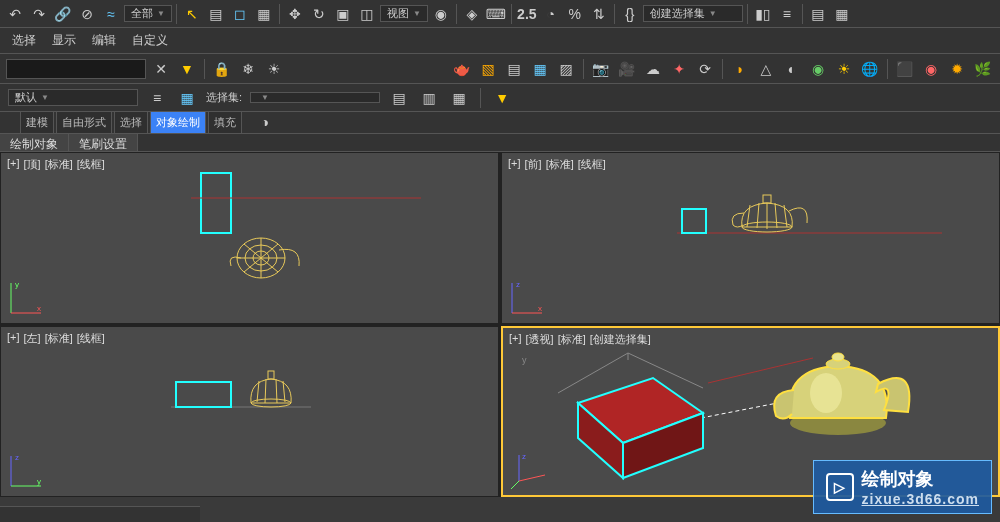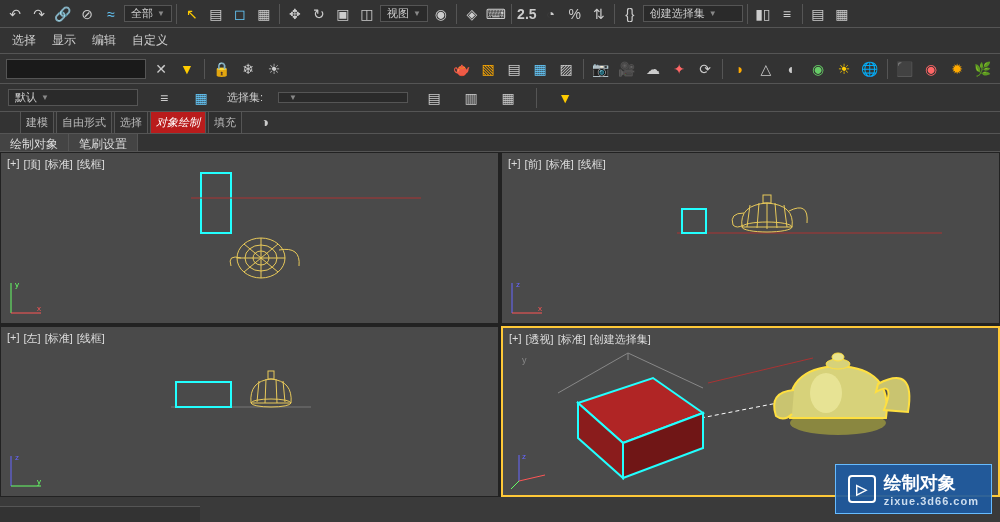--- a/index.html
+++ b/index.html
@@ -11,35 +11,35 @@
 .ico.green { color: #6c6; }
 .ico.red { color: #f66; }
 .ico.orange { color: #fa0; }
 .dropdown { background: #2a2a2a; border: 1px solid #555; padding: 0 6px; font-size: 11px; color: #ccc; display: flex; align-items: center; gap: 4px; cursor: pointer; }
 .dropdown .arrow { font-size: 8px; color: #888; }
 .sep { width: 1px; height: 20px; background: #555; margin: 0 2px; }
 .menubar { display: flex; gap: 16px; padding: 4px 12px; background: #333; border-bottom: 1px solid #555; font-size: 12px; }
 .menubar span { cursor: pointer; }
 .toolbar2 { display: flex; align-items: center; height: 30px; padding: 0 6px; gap: 4px; background: #333; border-bottom: 1px solid #555; }
 .searchbox { width: 140px; height: 20px; background: #1a1a1a; border: 1px solid #555; }
-.label-row { display: flex; align-items: center; height: 28px; padding: 0 8px; gap: 15px; background: #333; border-bottom: 1px solid #555; }
+.label-row { display: flex; align-items: center; height: 28px; padding: 0 8px; gap: 8px; background: #333; border-bottom: 1px solid #555; }
 .tabbar { display: flex; background: #333; height: 22px; border-bottom: 1px solid #555; padding-left: 20px; gap: 2px; align-items: flex-end; }
 .tab { padding: 3px 5px; background: #2f2f2f; color: #bbb; font-size: 11px; cursor: pointer; border: 1px solid #555; border-bottom: none; }
-.tab.active { background: #b91c1c; color: #fff; font-style: italic; }
+.tab.active { background: #3b82f6; color: #fff; }
 .subtabs { display: flex; background: #333; height: 18px; border-bottom: 1px solid #555; }
 .subtab { padding: 2px 10px; font-size: 12px; background: #444; color: #ddd; border-right: 1px solid #555; cursor: pointer; }
 .viewports { display: grid; grid-template-columns: 1fr 1fr; grid-template-rows: 1fr 1fr; width: 1000px; height: 345px; gap: 2px; background: #222; }
 .viewport { position: relative; background: #4a4a4a; overflow: hidden; border: 1px solid #222; }
 .viewport.active { border: 2px solid #ffc938; }
 .vp-label { position: absolute; top: 4px; left: 6px; font-size: 11px; color: #ddd; display: flex; gap: 4px; z-index: 5; }
 .axis { position: absolute; bottom: 6px; left: 6px; width: 40px; height: 40px; }
 .axis svg { width: 40px; height: 40px; }
 .watermark { position: absolute; bottom: 8px; right: 8px; background: rgba(30,90,160,0.92); border: 1px solid #6bf; padding: 6px 12px; display: flex; align-items: center; gap: 8px; color: #fff; font-size: 18px; font-weight: bold; z-index: 10; }
 .wm-icon { width: 28px; height: 28px; border: 2px solid #fff; border-radius: 4px; display: flex; align-items: center; justify-content: center; font-size: 14px; }
-.wm-sub { font-size: 11px; color: #cde; letter-spacing: 1px; }
+.wm-sub { font-size: 14px; color: #cde; letter-spacing: 1px; text-decoration: underline; }
 .statusbar { position: absolute; bottom: 0; left: 0; height: 16px; background: #333; width: 200px; border-top: 1px solid #555; font-size: 9px; padding: 0 6px; color: #888; }
 </style>
 </head>
 <body>
 
 <div class="top-toolbar">
   <span class="ico">↶</span>
   <span class="ico">↷</span>
   <span class="ico blue">🔗</span>
   <span class="ico">⊘</span>

